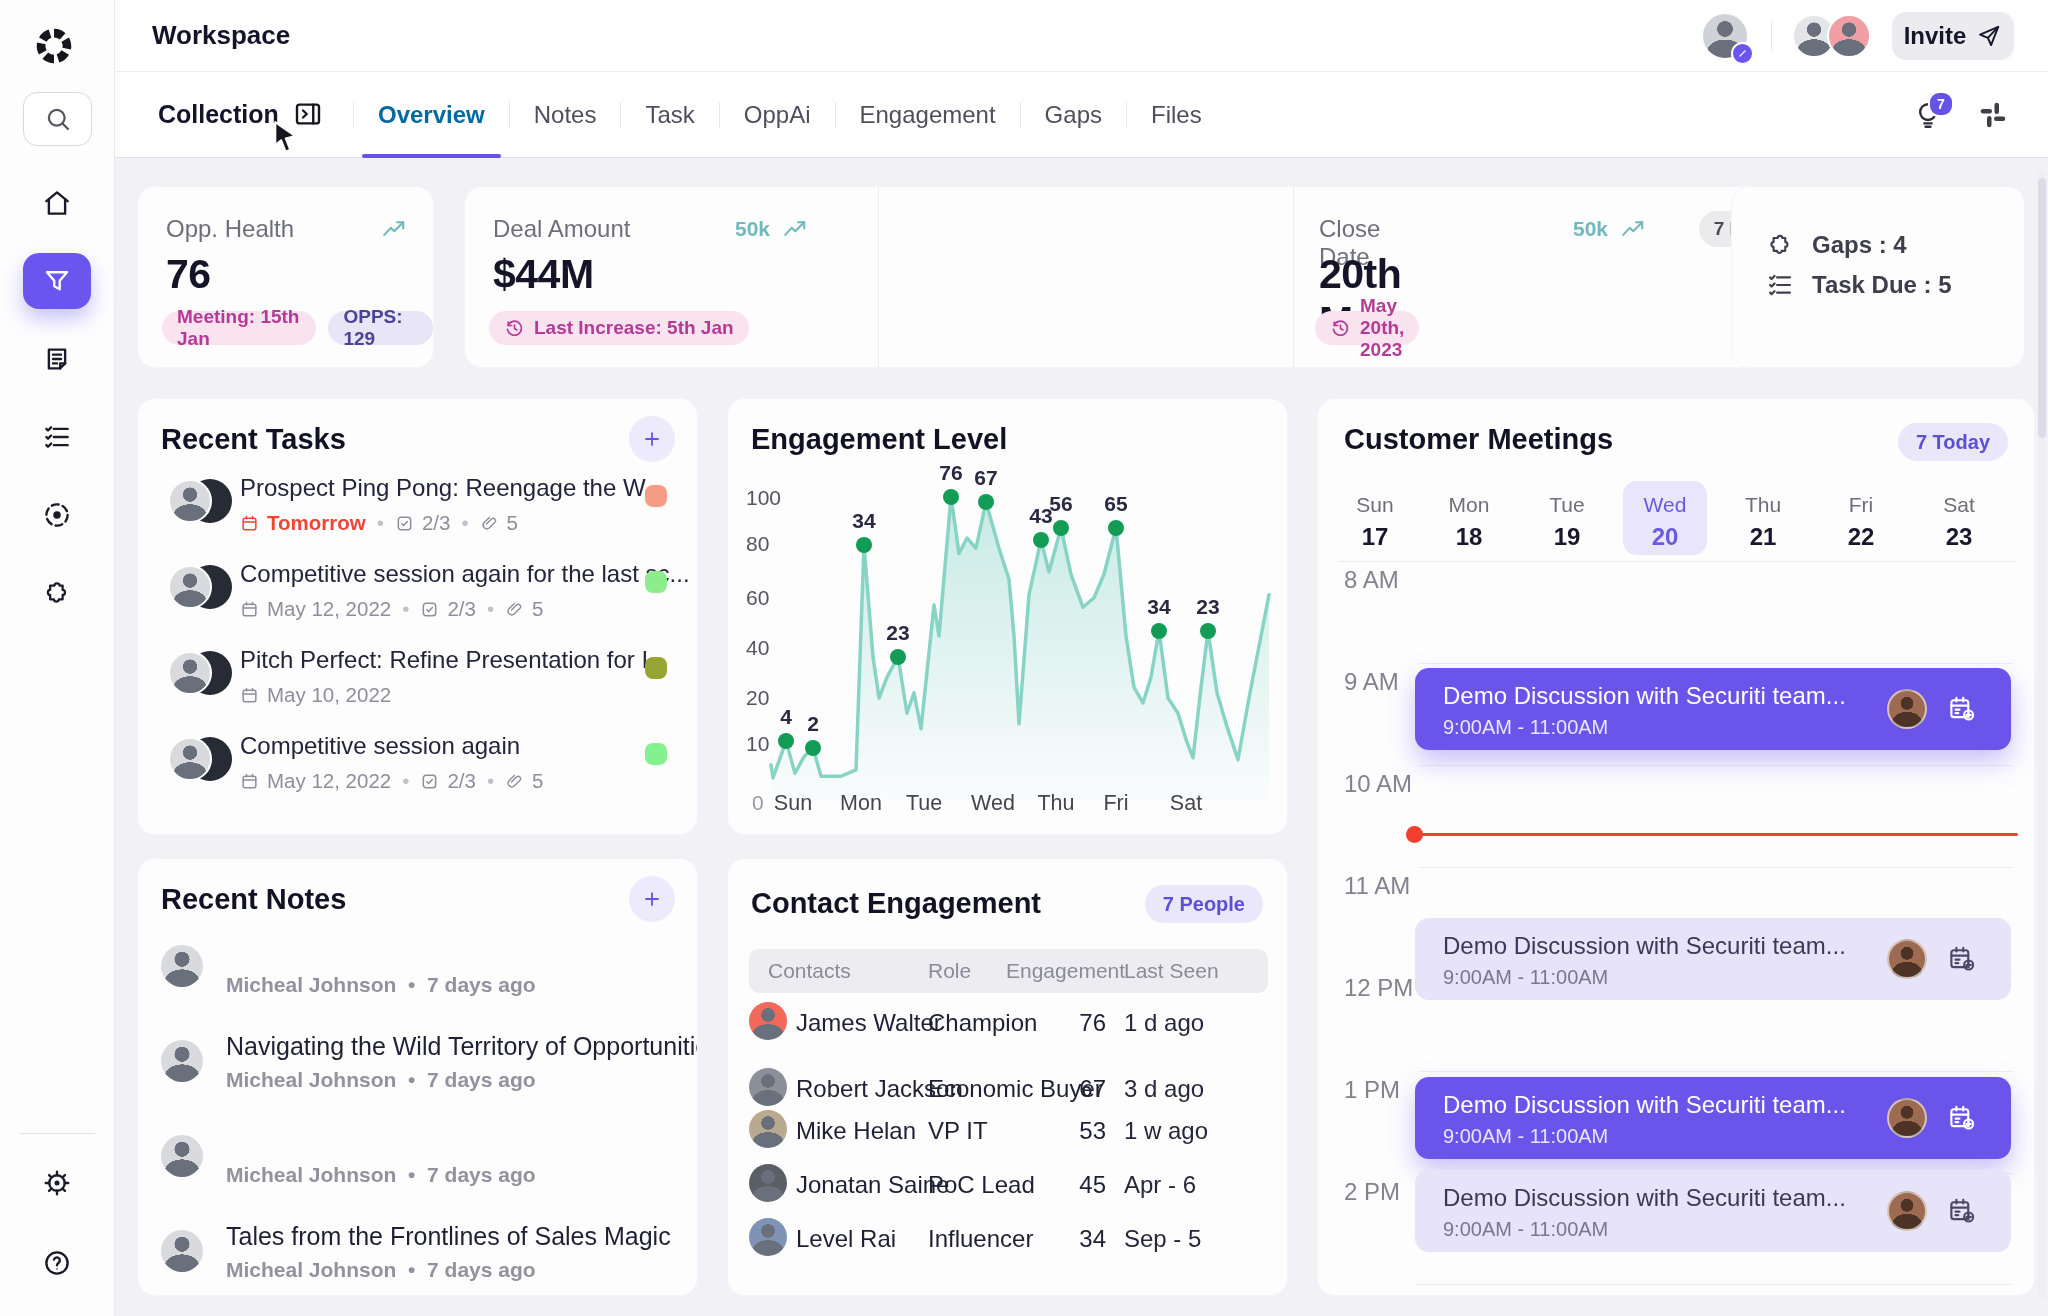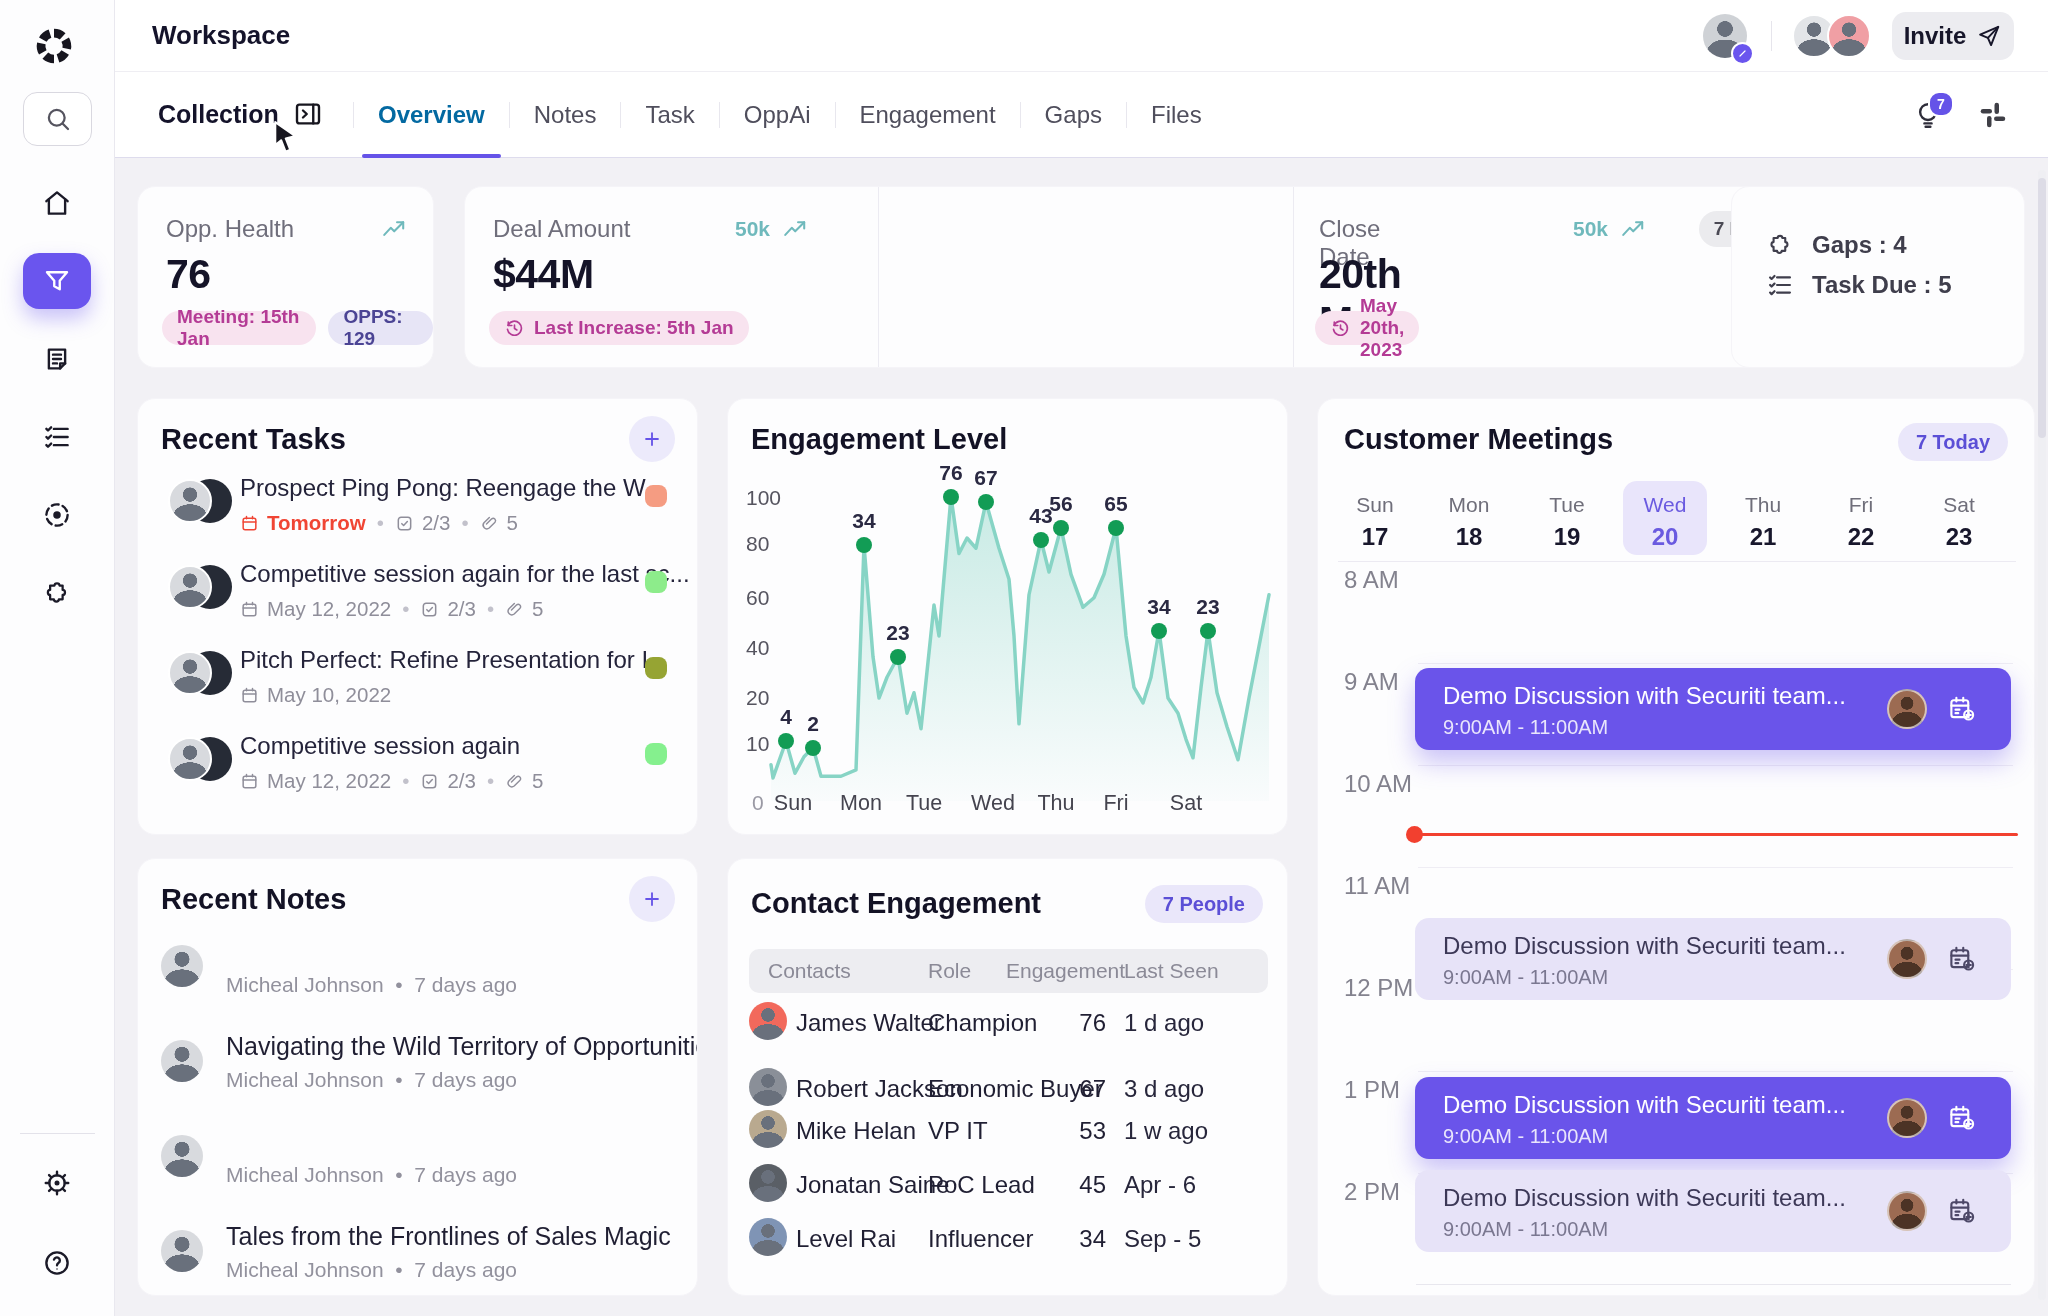--- a/index.html
+++ b/index.html
@@ -89,21 +89,21 @@
   .tmeta{position:absolute;left:102px;top:40px;display:flex;align-items:center;gap:11px;font-size:20.5px;color:#8f8e9a;}
   .mgroup{display:inline-flex;align-items:center;gap:8px;color:#8f8e9a;}
   .mgroup.urgent{color:#F04534;font-weight:600;}
   .mdot{color:#c2c1cb;}
   .chip{position:absolute;right:32px;top:14px;width:22px;height:22px;border-radius:8px;}
 
   
   .nrow{position:absolute;left:0;width:561px;height:95px;cursor:pointer;}
   .nrow .avatar{position:absolute;left:23px;top:8px;width:42px;height:42px;}
   .ntitle{position:absolute;left:88px;top:0px;font-size:25px;color:#201f33;white-space:nowrap;}
-  .nmeta{position:absolute;left:88px;top:36px;font-size:21px;color:#92919d;}
+  .nmeta{position:absolute;left:88px;top:36px;font-size:21px;color:#92919d;font-weight:bold;}
 
   
   .ylab{position:absolute;width:40px;text-align:left;font-size:21px;color:#55545f;transform:translateY(-50%);}
   .xlab{position:absolute;font-size:21.5px;color:#45444f;transform:translateX(-50%);}
   .zero{position:absolute;font-size:21px;color:#9a99a4;}
   #plot{position:absolute;left:43px;top:72px;width:500px;height:330px;}
   #plot svg{position:absolute;left:0;top:0;width:100%;height:100%;overflow:visible;}
   .dot{position:absolute;width:16px;height:16px;border-radius:50%;background:#129C55;}
   .dlabel{position:absolute;transform:translate(-50%,-36px);font-size:21px;font-weight:600;color:#2a2942;}
 

